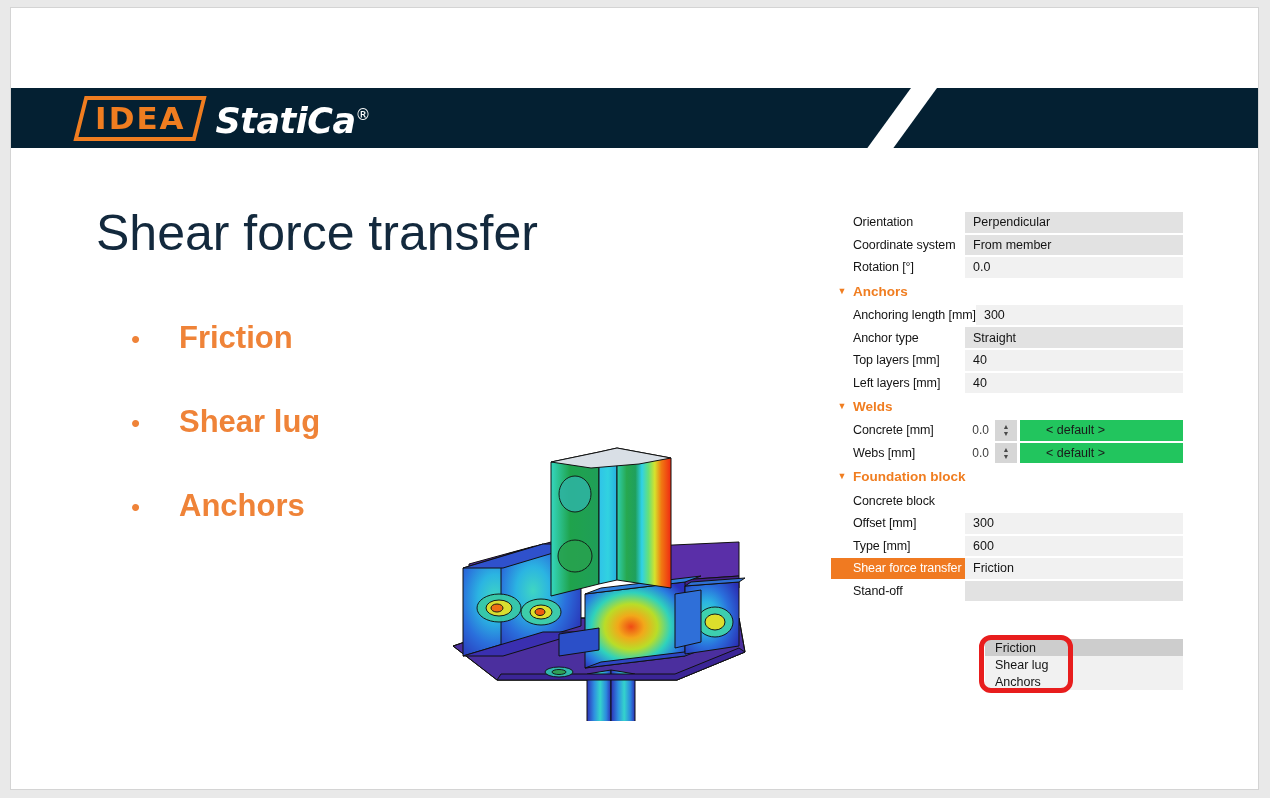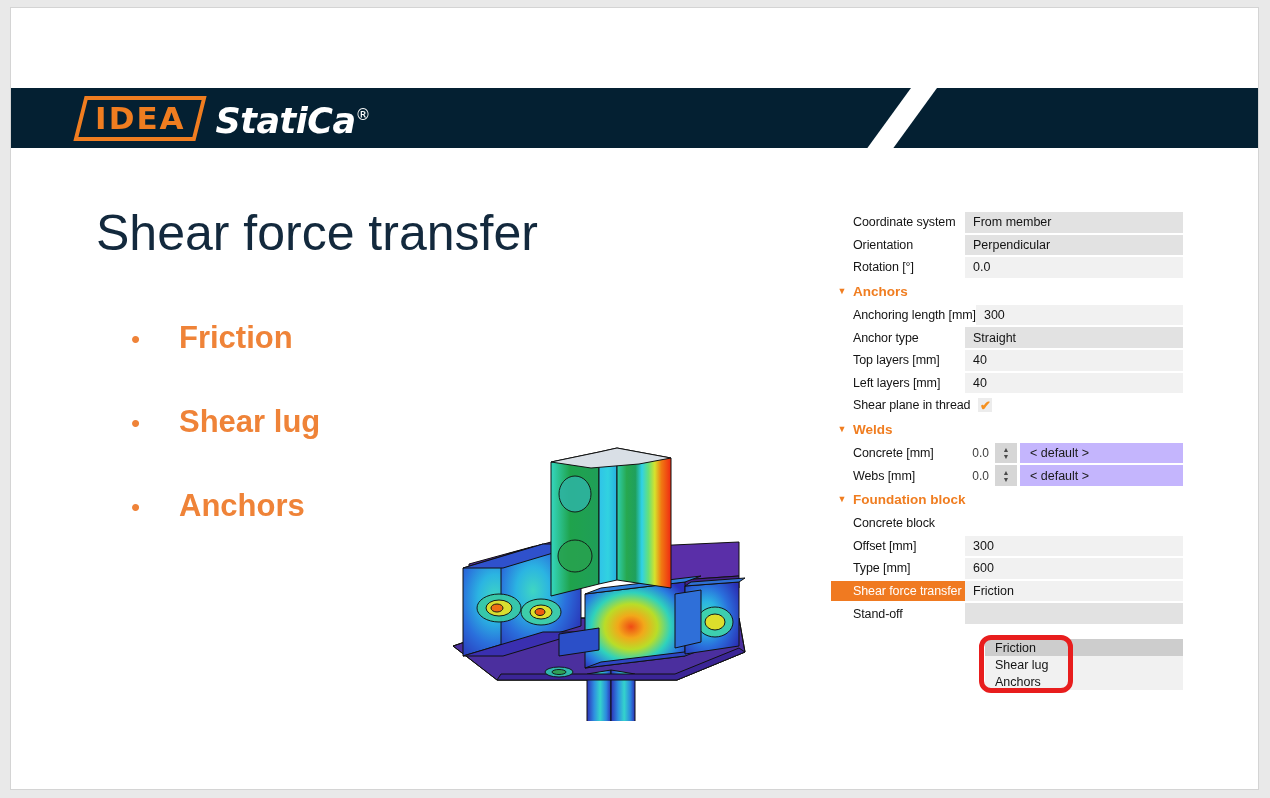--- a/index.html
+++ b/index.html
@@ -194,24 +194,24 @@
   .spinner {
     flex: 0 0 22px;
     background: #d6d6d6;
     margin: 1px 3px 1px 0;
     display:flex; flex-direction:column;
     align-items:center; justify-content:center;
   }
   .spin-arrow { font-size: 7px; line-height: 7px; color:#4a4a4a; }
   .spin-field {
     flex: 1 1 auto;
-    background: #c4b5fd;
+    background: #22c55e;
     margin: 1px 0;
     display:flex; align-items:center;
-    padding-left: 10px; box-sizing:border-box;
+    padding-left: 26px; box-sizing:border-box;
     font-size: 12.5px;
   }
 
   
   .label-hl {
     background: #f07a21;
     color: #ffffff;
     margin: 1px 0;
   }
 
@@ -385,27 +385,27 @@
         <polygon points="58,244 238,244 306,216 300,212 236,238 62,238" fill="#3b2596"></polygon>
         <ellipse cx="120" cy="236" rx="14" ry="5" fill="#2ec6b0" opacity="0.9"></ellipse>
         <ellipse cx="120" cy="236" rx="7" ry="2.5" fill="#2f9e4e" opacity="0.9"></ellipse>
       </g>
     </svg>
   </div>
 
   <div id="props">
 
     <div class="prow">
+      <div class="plabel">Orientation</div>
+      <div class="pvalue v-combo">Perpendicular</div>
+    </div>
+
+    <div class="prow">
       <div class="plabel">Coordinate system</div>
       <div class="pvalue v-combo">From member</div>
-    </div>
-
-    <div class="prow">
-      <div class="plabel">Orientation</div>
-      <div class="pvalue v-combo">Perpendicular</div>
     </div>
 
     <div class="prow">
       <div class="plabel">Rotation [°]</div>
       <div class="pvalue v-input">0.0</div>
     </div>
 
     <div class="prow psection">
       <span class="tri">▼</span>
       <span class="sec-title">Anchors</span>
@@ -425,26 +425,20 @@
     <div class="prow">
       <div class="plabel">Top layers [mm]</div>
       <div class="pvalue v-input">40</div>
     </div>
 
     <div class="prow">
       <div class="plabel">Left layers [mm]</div>
       <div class="pvalue v-input">40</div>
     </div>
 
-    <div class="prow">
-      <div class="plabel">Shear plane in thread</div>
-      <div class="pvalue v-plain checkcell">
-        <span class="checkbox">✔</span>
-      </div>
-    </div>
 
     <div class="prow psection">
       <span class="tri">▼</span>
       <span class="sec-title">Welds</span>
     </div>
 
     <div class="prow">
       <div class="plabel">Concrete [mm]</div>
       <div class="spin-num">0.0</div>
       <div class="spinner">

